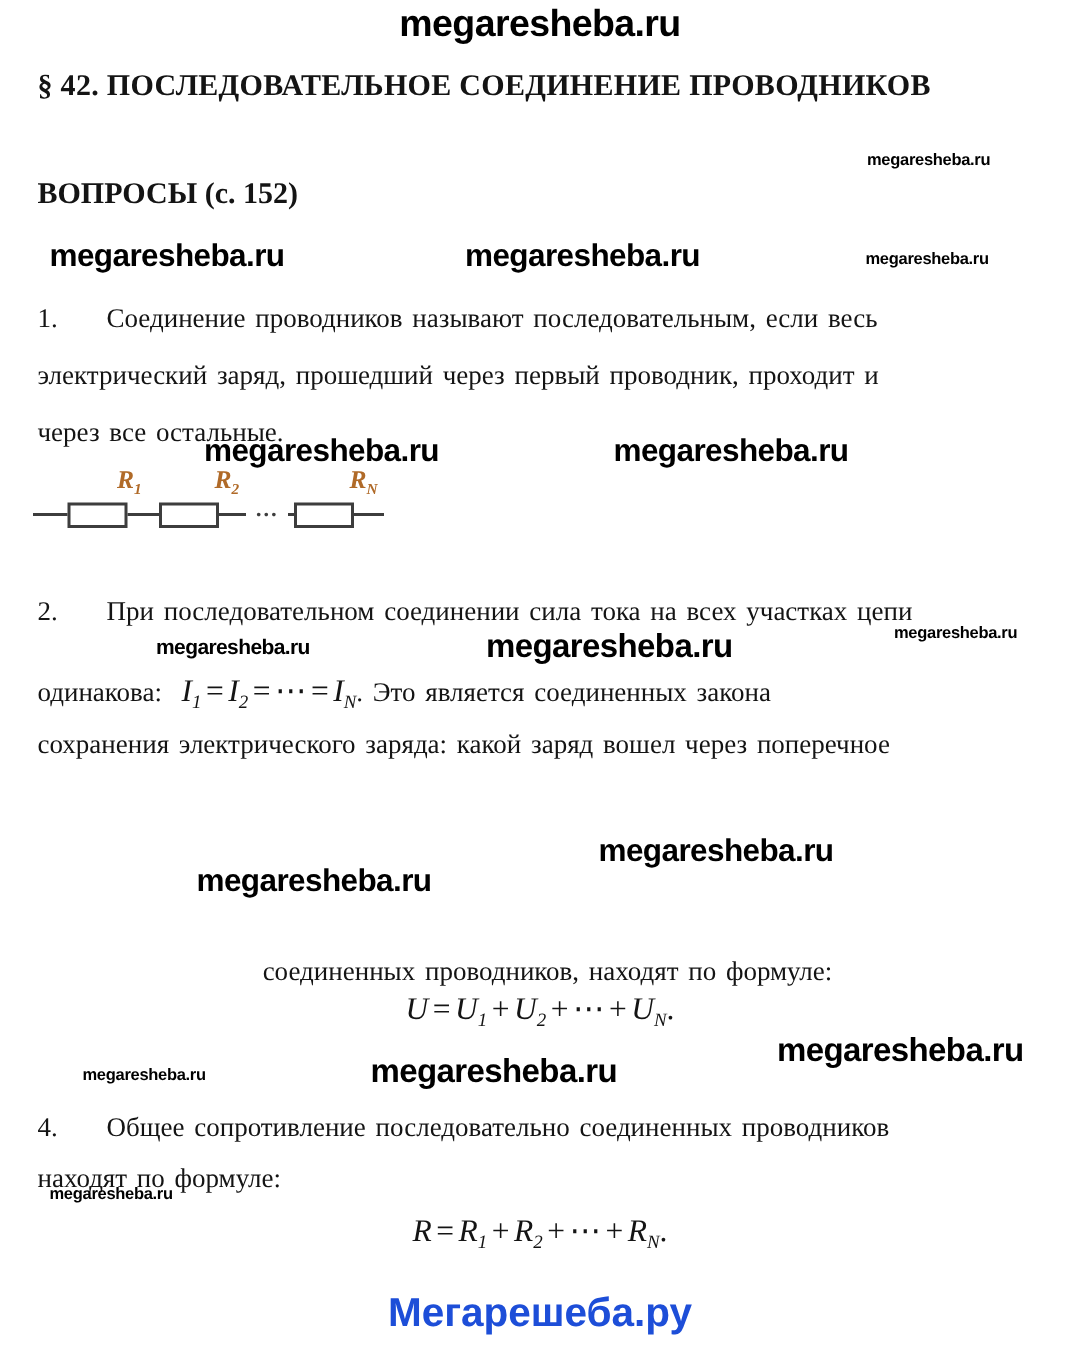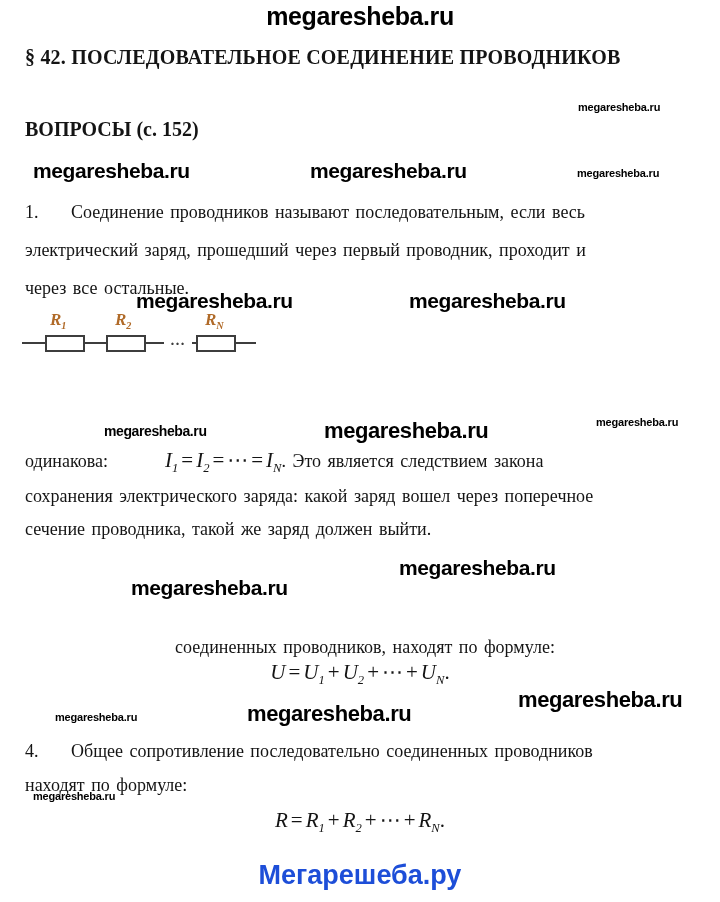--- a/index.html
+++ b/index.html
@@ -23,26 +23,26 @@
 
   
   .pline { left:25px; width:680px; font-size:18px; line-height:26px; white-space:nowrap; word-spacing:2px; }
 
   
   .formula { font-size:21px; line-height:24px; white-space:nowrap; }
   .formula-row { left:0; width:720px; text-align:center; }
   .mvar { font-style:italic; }
   .msub { font-size:0.6em; }
   .mop  { padding:0 3px; }
-  .inline-formula { font-size:21px;margin-left:44px; }
+  .inline-formula { font-size:21px; }
 
   
   .circuit { left:20px; top:310px; width:250px; height:58px; }
   .c-label { position:absolute; top:0; font-size:17px; font-style:italic; font-weight:700;
-             color:#b06a28; line-height:20px; }
+             color:#b06a28; line-height:20px;margin-left:28px; }
   .c-wire  { position:absolute; left:2px; top:32px; width:234px; height:0; border-top:2px solid #3d3d3d; }
   .c-box   { position:absolute; top:25px; width:36px; height:13px; background:#fff; border:2px solid #3d3d3d; }
   .c-dots  { position:absolute; left:144px; top:23px; width:28px; height:18px; background:#fff;
              text-align:center; font-weight:700; color:#3d3d3d; font-size:15px; line-height:14px; letter-spacing:1px; }
 
   .footer-brand { left:0; top:860px; width:720px; text-align:center;
                   font-family:"Liberation Sans", sans-serif; font-weight:700; font-size:27px; color:#1d4ed8; }
 </style>
 </head>
 <body>
@@ -72,30 +72,30 @@
     <span class="c-label" style="left:30px;"><span class="mvar">R</span><sub class="msub mvar">1</sub></span>
     <span class="c-label" style="left:95px;"><span class="mvar">R</span><sub class="msub mvar">2</sub></span>
     <span class="c-label" style="left:185px;"><span class="mvar">R</span><sub class="msub mvar">N</sub></span>
     <div class="c-wire"></div>
     <div class="c-box" style="left:25px;"></div>
     <div class="c-box" style="left:86px;"></div>
     <div class="c-dots">…</div>
     <div class="c-box" style="left:176px;"></div>
   </div>
 
+  <div class="abs pline" style="top:394px;">2.&nbsp;&nbsp;&nbsp;&nbsp; При последовательном соединении сила тока на всех участках цепи</div>
 
   <div class="abs wm md" style="left:104px; top:424px;">megaresheba.ru</div>
   <div class="abs wm lg2" style="left:324px; top:420px;">megaresheba.ru</div>
   <div class="abs wm sm" style="left:596px; top:417px;">megaresheba.ru</div>
 
   <div class="abs pline" style="top:447px;">
-    <span>одинакова:&nbsp;&nbsp;</span><span class="inline-formula"><span class="mvar">I</span><sub class="msub mvar">1</sub><span class="mop">=</span><span class="mvar">I</span><sub class="msub mvar">2</sub><span class="mop">=</span><span class="mplain">⋯</span><span class="mop">=</span><span class="mvar">I</span><sub class="msub mvar">N</sub></span><span>. Это является следствием закона</span>
+    <span>одинакова:&nbsp;&nbsp;</span><span class="inline-formula"><span class="mvar">I</span><sub class="msub mvar">1</sub><span class="mop">=</span><span class="mvar">I</span><sub class="msub mvar">2</sub><span class="mop">=</span><span class="mplain">⋯</span><span class="mop">=</span><span class="mvar">I</span><sub class="msub mvar">N</sub></span><span>. Это является соединенных закона</span>
   </div>
   <div class="abs pline" style="top:483px;">сохранения электрического заряда: какой заряд вошел через поперечное</div>
-  <div class="abs pline" style="top:516px;">сечение проводника, такой же заряд должен выйти.</div>
 
   <div class="abs wm lg" style="left:399px; top:557px;">megaresheba.ru</div>
   <div class="abs wm lg" style="left:131px; top:577px;">megaresheba.ru</div>
 
   <div class="abs pline" style="top:634px;text-align:center;">соединенных проводников, находят по формуле:</div>
 
   <div class="abs formula formula-row" style="top:660px;"><span class="mvar">U</span><span class="mop">=</span><span class="mvar">U</span><sub class="msub mvar">1</sub><span class="mop">+</span><span class="mvar">U</span><sub class="msub mvar">2</sub><span class="mop">+</span><span class="mplain">⋯</span><span class="mop">+</span><span class="mvar">U</span><sub class="msub mvar">N</sub><span class="mplain">.</span></div>
 
   <div class="abs wm lg2" style="left:518px; top:689px;">megaresheba.ru</div>
   <div class="abs wm sm" style="left:55px;  top:712px;">megaresheba.ru</div>

